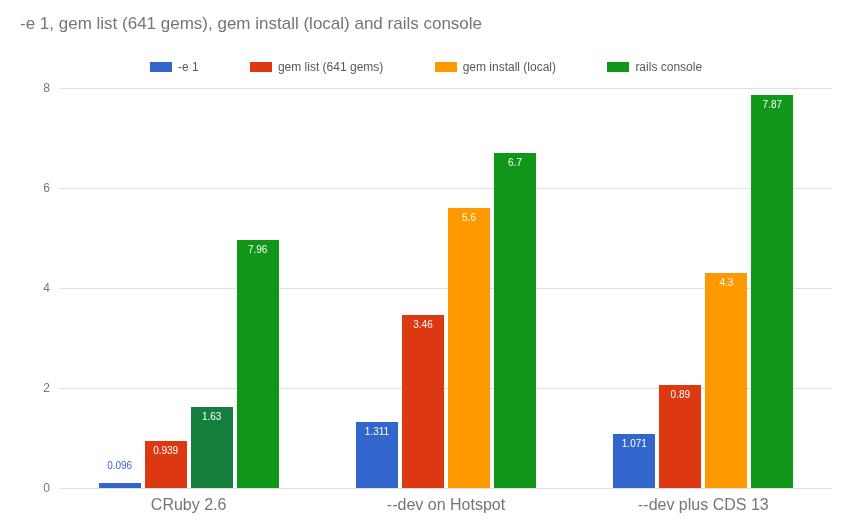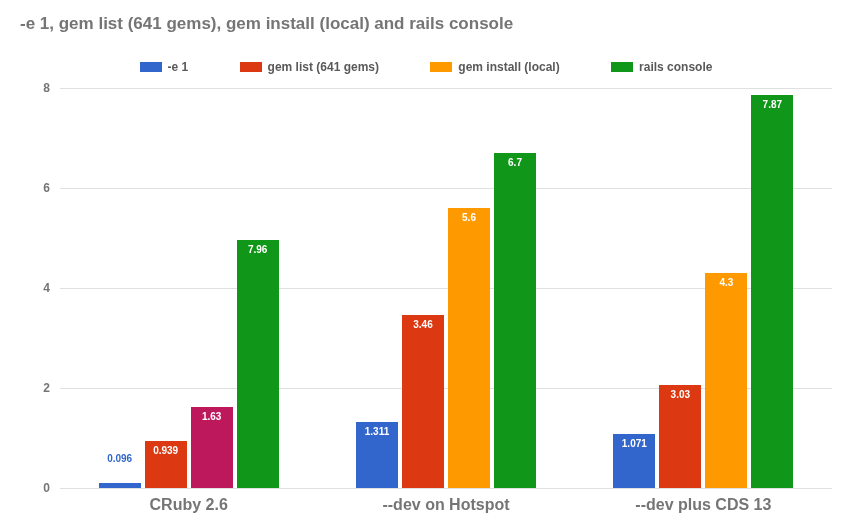--- a/index.html
+++ b/index.html
@@ -7,21 +7,20 @@
     padding: 0;
     background: #ffffff;
     font-family: Arial, Helvetica, sans-serif;
     color: #595959;
   }
   .wrap {
     position: relative;
     width: 852px;
     height: 527px;
     box-sizing: border-box;
-    font-weight: bold;
   }
   .title {
     position: absolute;
     left: 20px;
     top: 14px;
     font-size: 17px;
     color: #757575;
   }
   .legend {
     position: absolute;
@@ -72,21 +71,21 @@
     bottom: 0;
   }
   .bar-label {
     position: absolute;
     left: 50%;
     transform: translateX(-50%);
     font-size: 10px;
     white-space: nowrap;
     text-align: center;
   }
-  .bar-label.outside { color: #3366cc; bottom: 100%; margin-bottom: 19px; }
+  .bar-label.outside { color: #3366cc; bottom: 100%; margin-bottom: 12px; }
   .bar-label.inside  { color: #ffffff; top: 4px; }
   .x-label {
     position: absolute;
     top: 100%;
     margin-top: 8px;
     transform: translateX(-50%);
     font-size: 16px;
     color: #757575;
     white-space: nowrap;
   }
@@ -127,21 +126,21 @@
       <div class="grid-line" style="top: 100px;"></div>
       <div class="y-tick" style="top: 100px;">6</div>
       <div class="grid-line" style="top: 0px;"></div>
       <div class="y-tick" style="top: 0px;">8</div>
       <div class="bar" style="left: 38.6667px; width: 42px; height: 4.8px; background: rgb(51, 102, 204);">
         <div class="bar-label outside" style="color: rgb(51, 102, 204);">0.096</div>
       </div>
       <div class="bar" style="left: 84.6667px; width: 42px; height: 46.95px; background: rgb(220, 57, 18);">
         <div class="bar-label inside">0.939</div>
       </div>
-      <div class="bar" style="left: 130.667px; width: 42px; height: 81.5px; background: #be185d;">
+      <div class="bar" style="left: 130.667px; width: 42px; height: 81.5px; background: #15803d;">
         <div class="bar-label inside">1.63</div>
       </div>
       <div class="bar" style="left: 176.667px; width: 42px; height: 248px; background: rgb(16, 150, 24);">
         <div class="bar-label inside">7.96</div>
       </div>
       <div class="x-label" style="left: 128.667px;">CRuby 2.6</div>
       <div class="bar" style="left: 296px; width: 42px; height: 65.55px; background: rgb(51, 102, 204);">
         <div class="bar-label inside">1.311</div>
       </div>
       <div class="bar" style="left: 342px; width: 42px; height: 173px; background: rgb(220, 57, 18);">
@@ -151,21 +150,21 @@
         <div class="bar-label inside">5.6</div>
       </div>
       <div class="bar" style="left: 434px; width: 42px; height: 335px; background: rgb(16, 150, 24);">
         <div class="bar-label inside">6.7</div>
       </div>
       <div class="x-label" style="left: 386px;">--dev on Hotspot</div>
       <div class="bar" style="left: 553.333px; width: 42px; height: 53.55px; background: rgb(51, 102, 204);">
         <div class="bar-label inside">1.071</div>
       </div>
       <div class="bar" style="left: 599.333px; width: 42px; height: 103px; background: rgb(220, 57, 18);">
-        <div class="bar-label inside">3.03</div>
+        <div class="bar-label inside">0.89</div>
       </div>
       <div class="bar" style="left: 645.333px; width: 42px; height: 215px; background: rgb(255, 153, 0);">
         <div class="bar-label inside">4.3</div>
       </div>
       <div class="bar" style="left: 691.333px; width: 42px; height: 393.5px; background: rgb(16, 150, 24);">
         <div class="bar-label inside">7.87</div>
       </div>
       <div class="x-label" style="left: 643.333px;">--dev plus CDS 13</div>
     </div>
 </div>

